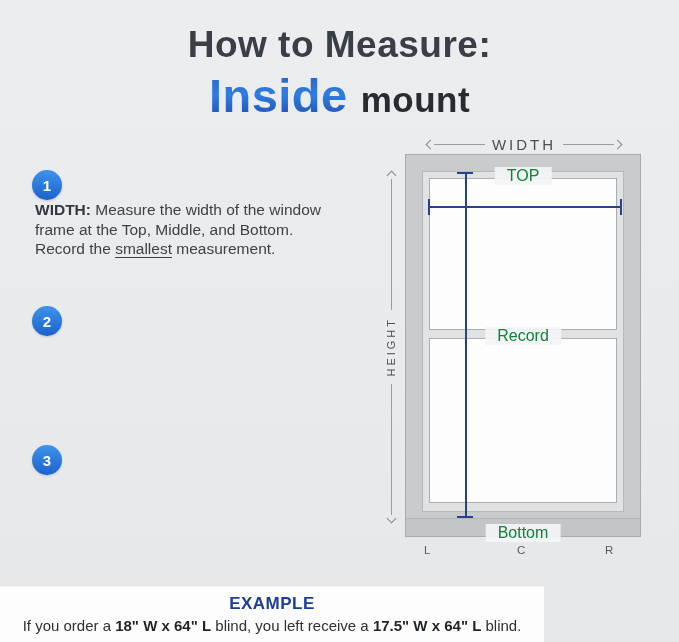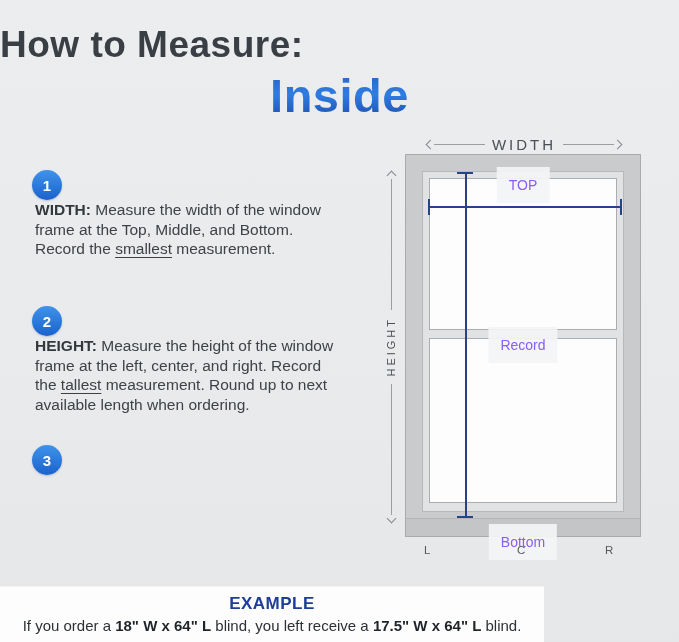--- a/index.html
+++ b/index.html
@@ -6,21 +6,21 @@
   html,body { width:679px; height:642px; }
   body {
     position:relative;
     font-family:"Liberation Sans", sans-serif;
     background:linear-gradient(180deg,#ecedef 0%,#e9eaec 60%,#e6e7e9 100%);
     overflow:hidden;
     color:#3e4246;
   }
 
   
-  .title-wrap { position:absolute; top:24px; left:0; width:679px; }
+  .title-wrap { position:absolute; top:24px; left:0; width:679px; text-align:center; }
   .title-line1 {
     font-size:37px; font-weight:700; color:#3a3f45; letter-spacing:0.5px;
   }
   .title-line2 { margin-top:2px; display:flex; justify-content:center; align-items:baseline; gap:13px; }
   .title-accent {
     font-size:47px; font-weight:800; letter-spacing:0.5px;
     color:#2563c7;
     background:linear-gradient(180deg,#2a5cbe 0%,#2f7de2 48%,#1c48a6 100%);
     -webkit-background-clip:text; background-clip:text;
     -webkit-text-fill-color:transparent;
@@ -89,22 +89,22 @@
   .measure { position:absolute; background:#27418c; }
   .v-line { left:465px; top:172px; width:2px; height:346px; }
   .v-tick-top { left:457px; top:172px; width:16px; height:2px; }
   .v-tick-bottom { left:457px; top:516px; width:16px; height:2px; }
   .h-line { left:428px; top:206px; width:194px; height:2px; }
   .h-tick-left { left:428px; top:199px; width:2px; height:16px; }
   .h-tick-right { left:620px; top:199px; width:2px; height:16px; }
 
   .pos-label {
     position:absolute; left:523px; transform:translateX(-50%);
-    background:rgba(243,244,245,0.92); padding:10px 12px;
-    font-size:14px; color:#8b5cf6; white-space:nowrap;
+    background:rgba(243,244,245,0.92); padding:0 12px;
+    font-size:16px; color:#15803d; white-space:nowrap;
   }
   .pos-top { top:167px; }
   .pos-middle { top:327px; }
   .pos-bottom { top:524px; }
 
   .lcr { position:absolute; top:544px; font-size:11.5px; color:#55595d; }
   .lcr-l { left:424px; }
   .lcr-c { left:517px; }
   .lcr-r { left:605px; }
 
@@ -118,35 +118,33 @@
   .example-text { margin-top:3px; font-size:15px; color:#2d3135; }
   .example-bold { font-weight:700; color:#1f2428; }
 </style>
 </head>
 <body>
 
 <div class="title-wrap">
   <div class="title-line1">How to Measure:</div>
   <div class="title-line2">
     <span class="title-accent">Inside</span>
+    <span class="title-rest">mount</span>
   </div>
 </div>
 
 <div class="step step-1">
   <div class="step-badge">1</div>
   <div class="step-text">
     <span class="step-heading">WIDTH:</span><span> Measure the width of the window frame at the Top, Middle, and Bottom. Record the </span><span class="step-underline">smallest</span><span> measurement.</span>
   </div>
 </div>
 
 <div class="step step-2">
   <div class="step-badge">2</div>
-  <div class="step-text">
-    <span class="step-heading">HEIGHT:</span><span> Measure the height of the window frame at the left, center, and right. Record the </span><span class="step-underline">tallest</span><span> measurement. Round up to next available length when ordering.</span>
-  </div>
 </div>
 
 <div class="step step-3">
   <div class="step-badge">3</div>
 </div>
 
 <div class="diagram">
 
   <div class="width-arrow">
     <span class="chev chev-left"></span>

